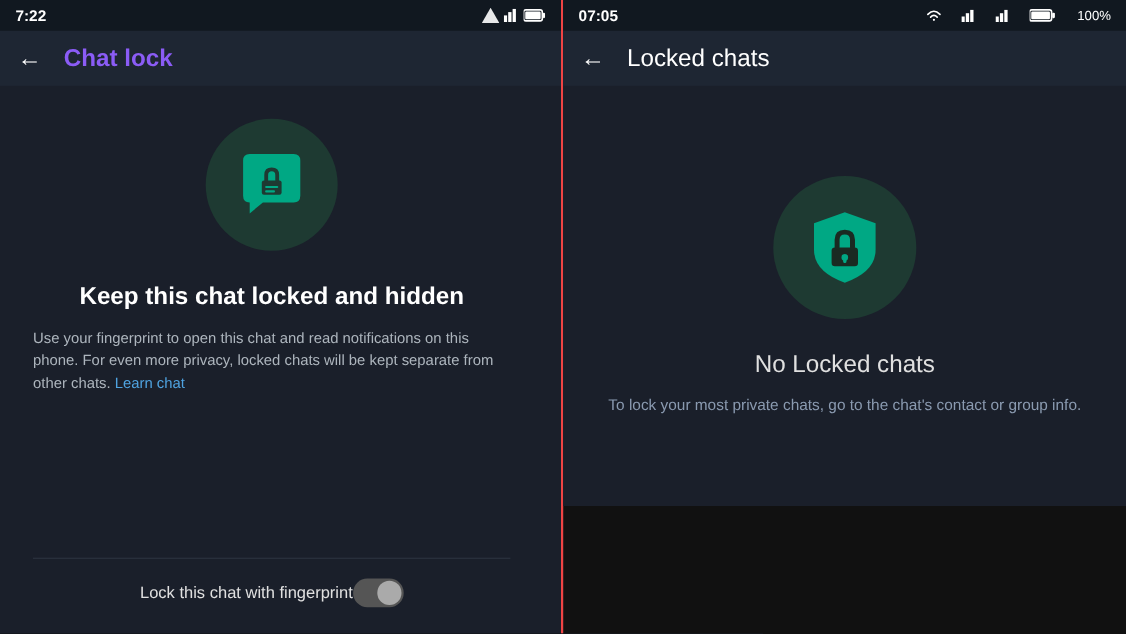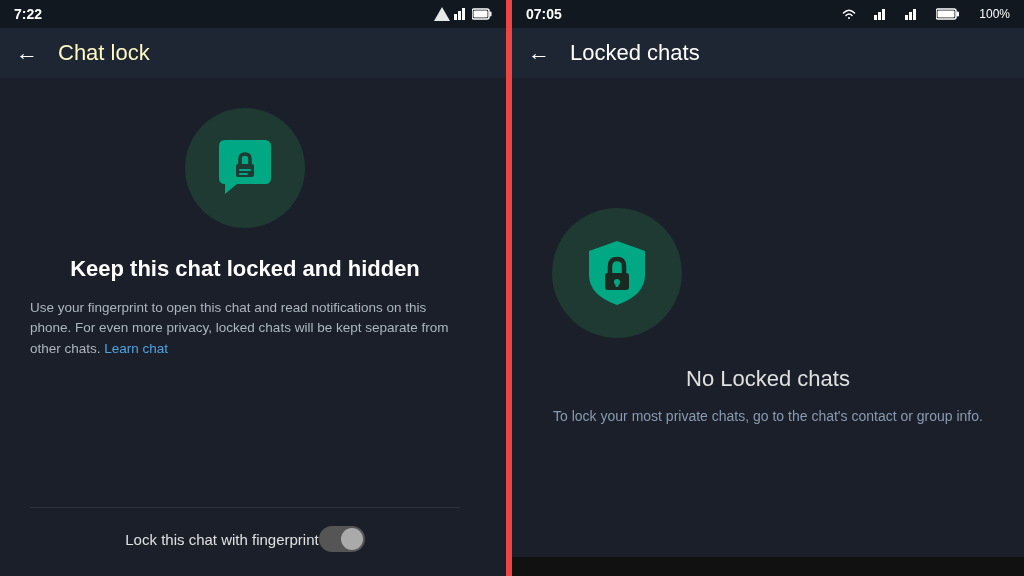--- a/index.html
+++ b/index.html
@@ -12,21 +12,21 @@
       overflow: hidden;
     }
 
     
     .left-panel {
       width: 512px;
       height: 576px;
       background: #1a1f2a;
       display: flex;
       flex-direction: column;
-      border-right: 6px solid #ef4444;
+      border-right: 2px solid #ef4444;
     }
 
     .status-bar-left {
       display: flex;
       justify-content: space-between;
       align-items: center;
       padding: 6px 14px;
       background: #111820;
     }
     .status-bar-left .time {
@@ -51,23 +51,23 @@
       padding: 12px 16px;
       background: #1e2633;
       gap: 20px;
     }
     .back-arrow {
       color: #fff;
       font-size: 22px;
       cursor: pointer;
     }
     .app-bar-left .title {
-      color: #fef9c3;
-      font-size: 22px;
-      font-weight: 400;
+      color: #8b5cf6;
+      font-size: 22px;
+      font-weight: 700;
       text-align: right;
     }
 
     .left-content {
       flex: 1;
       display: flex;
       flex-direction: column;
       align-items: center;
       padding: 30px 46px 0 30px;
     }
@@ -135,21 +135,21 @@
       background: #aaa;
       border-radius: 50%;
       top: 2px;
       right: 2px;
       transition: 0.2s;
     }
 
     
     .right-panel {
       width: 512px;
-      height: 557px;
+      height: 460px;
       background: #1a1f2a;
       display: flex;
       flex-direction: column;
     }
 
     .status-bar-right {
       display: flex;
       justify-content: space-between;
       align-items: center;
       padding: 6px 14px;
@@ -178,20 +178,21 @@
     .app-bar-right .title {
       color: #fff;
       font-size: 22px;
       font-weight: 400;
     }
 
     .right-content {
       flex: 1;
       display: flex;
       flex-direction: column;
+      align-items: center;
       justify-content: center;
       padding: 20px 40px;
     }
 
     .icon-circle-right {
       width: 130px;
       height: 130px;
       border-radius: 50%;
       background: #1e3a32;
       display: flex;

